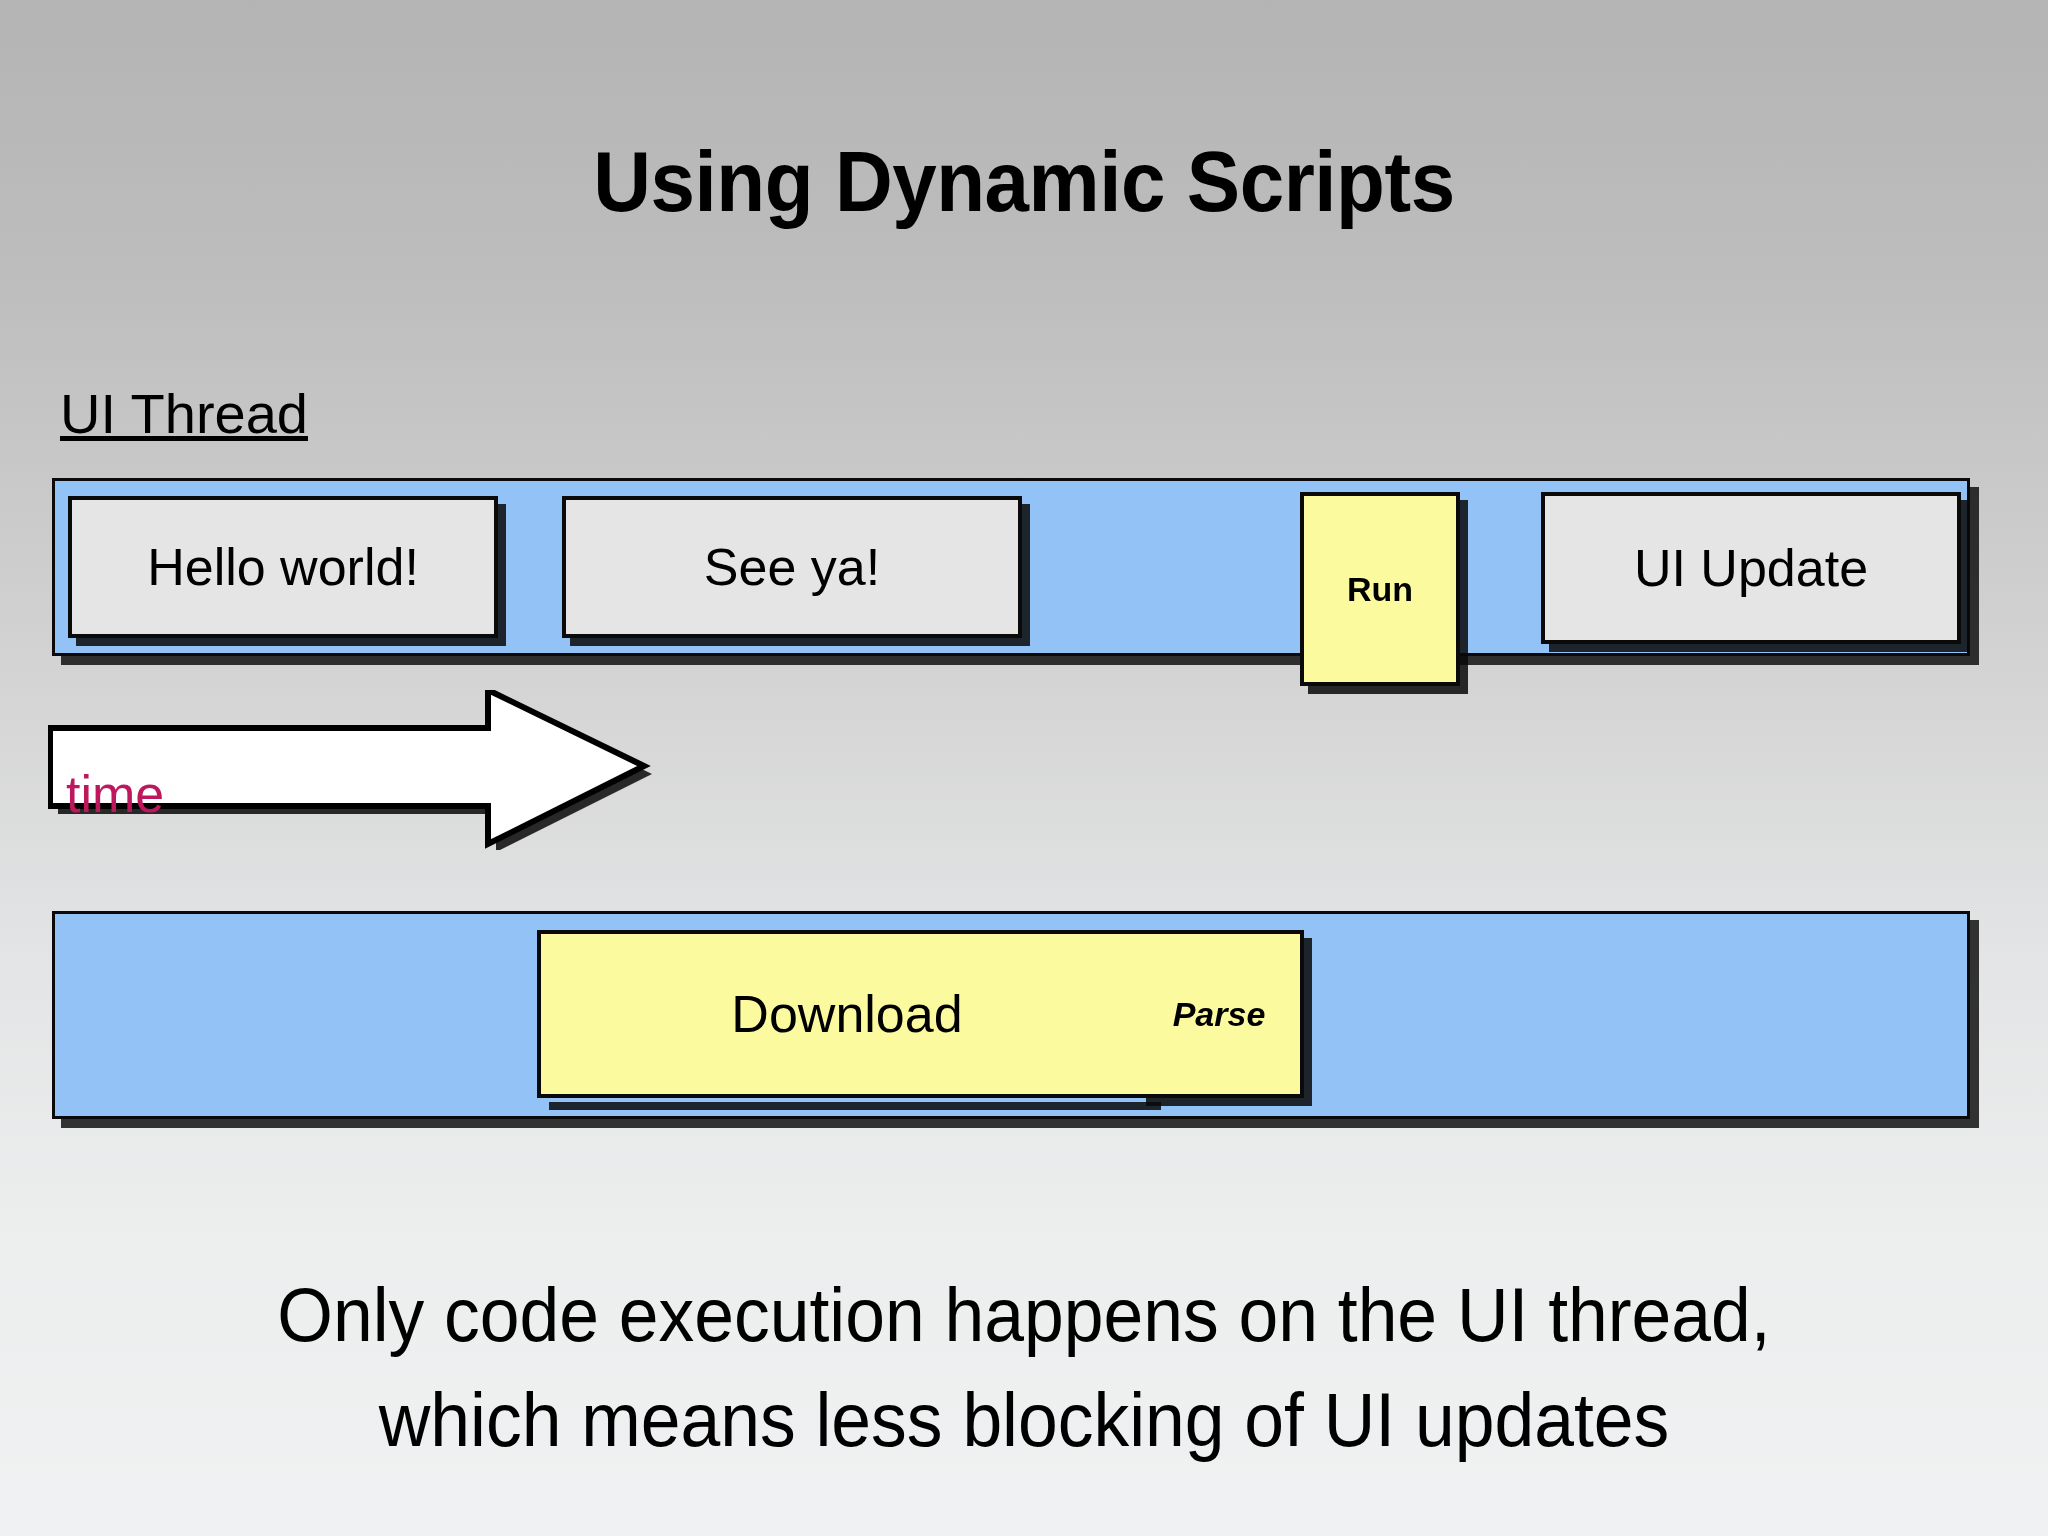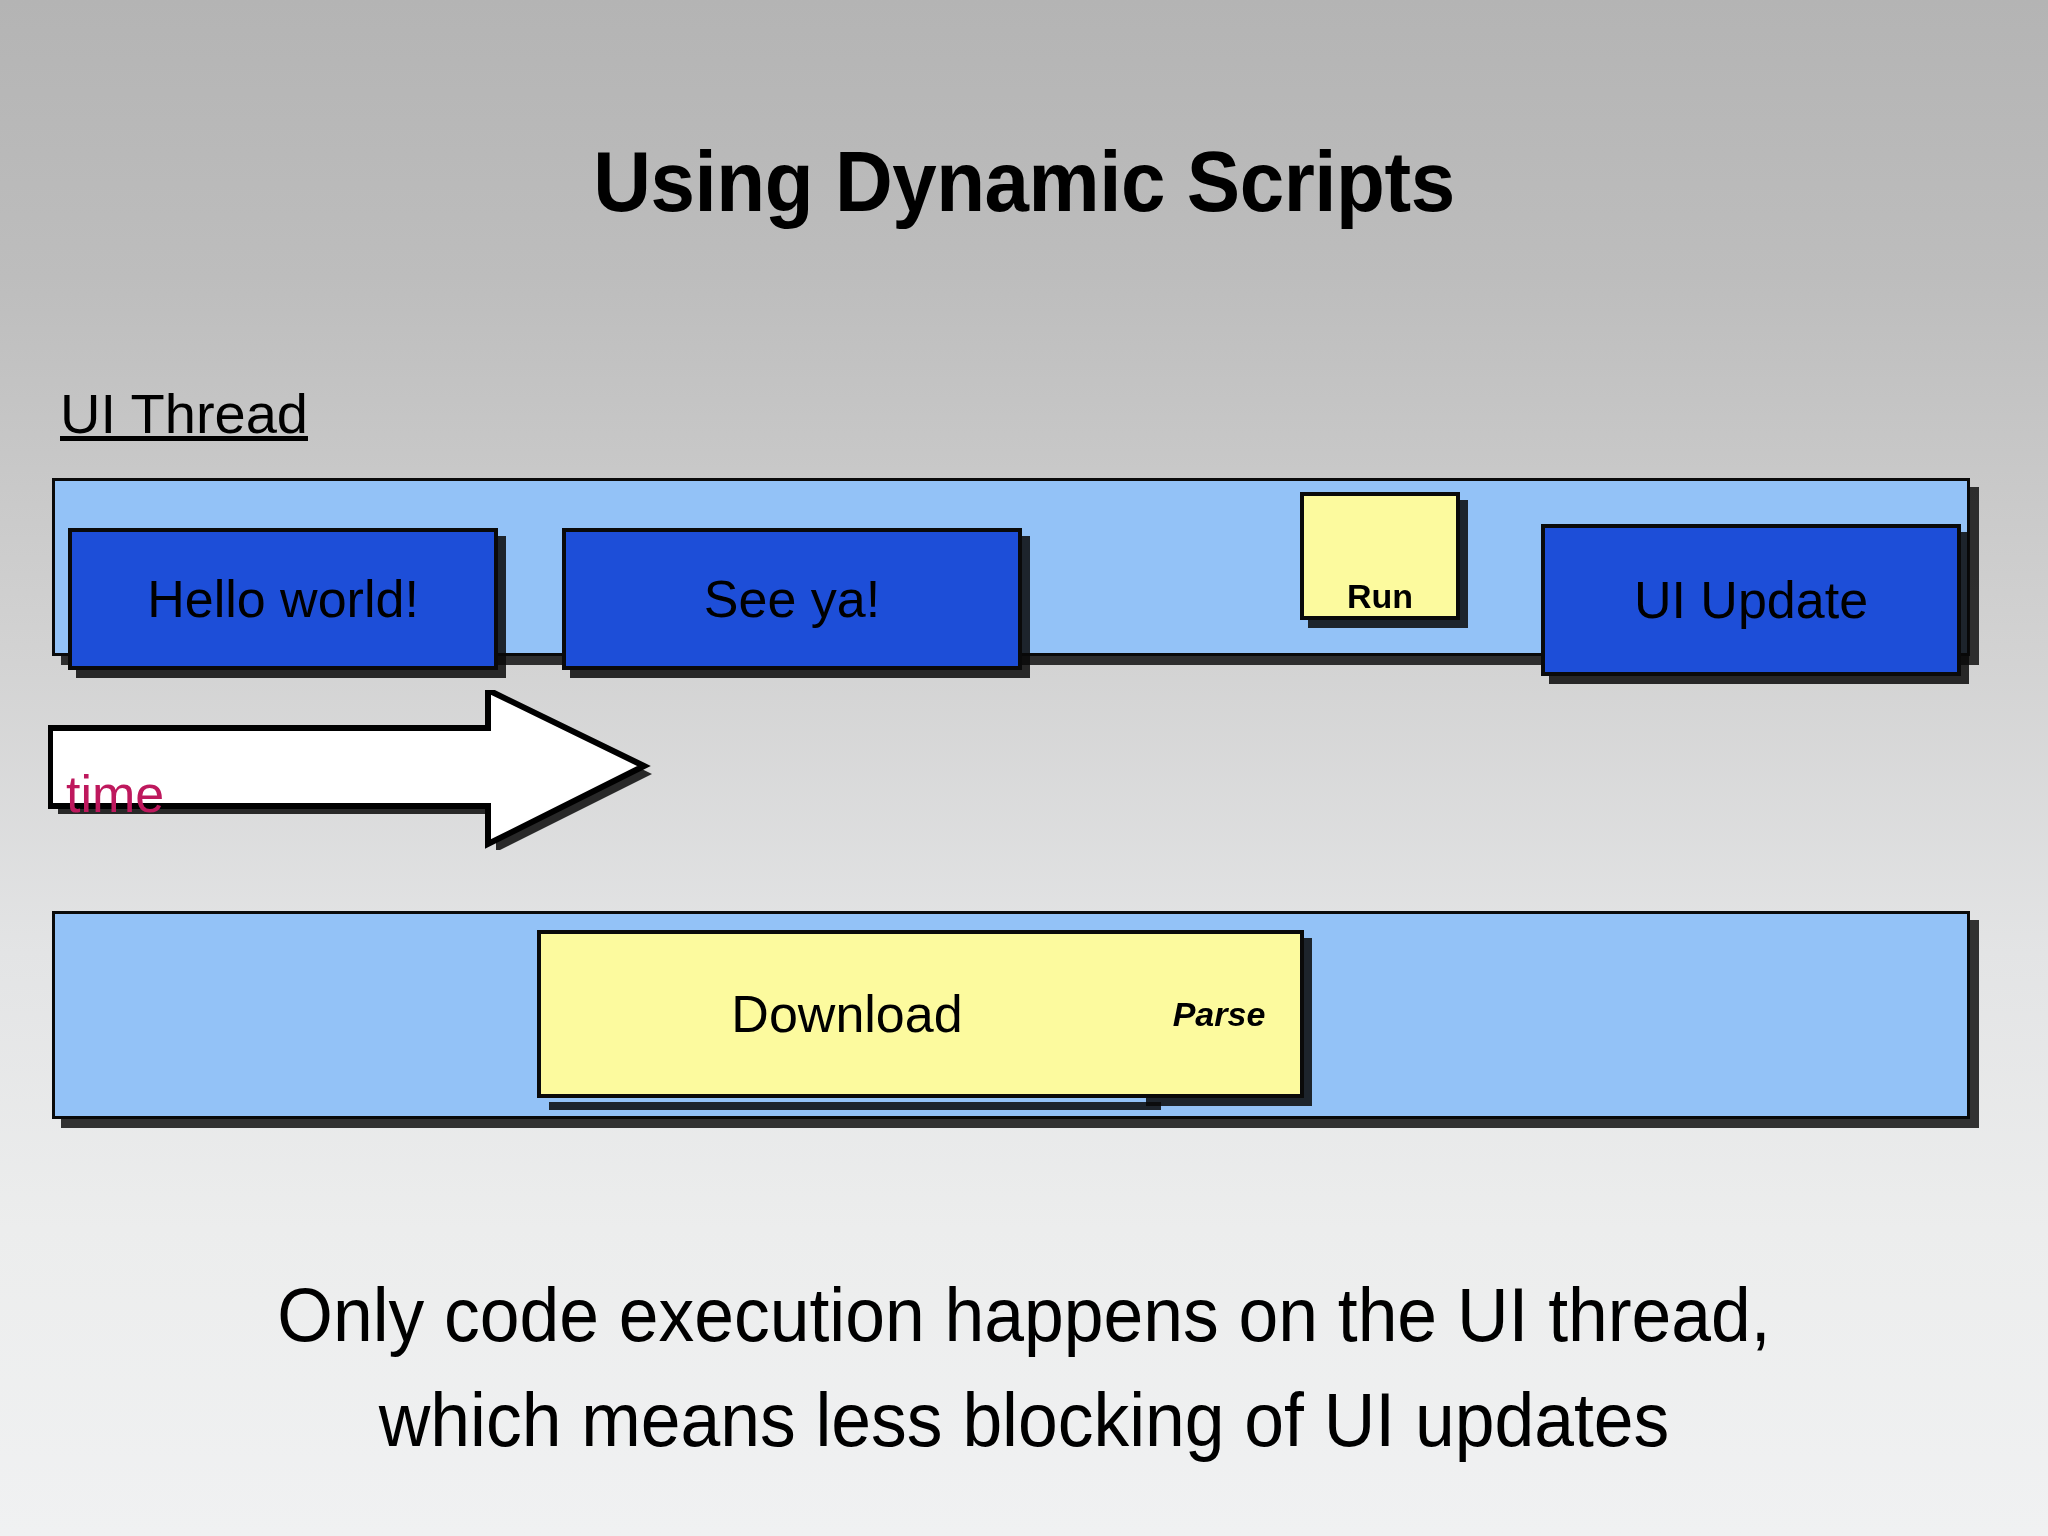--- a/index.html
+++ b/index.html
@@ -69,30 +69,30 @@
     position: absolute;
     border: 4px solid #0a0a0a;
     box-sizing: border-box;
     display: flex;
     align-items: center;
     justify-content: center;
     box-shadow: 8px 8px 0 rgba(8,8,8,0.85);
     color: #000;
     white-space: nowrap;
   }
-  .task-block.code  { background: #1d4ed8; margin-top: 32px; }
+  .task-block.code  { background: #e5e5e5; }
   .task-block.script{ background: #fcfa9e; }
 
   .label-lg { font-size: 52px; font-weight: normal; }
   .label-sm { font-size: 34px; font-weight: bold; }
 
   
   #block-hello     { left: 68px;   top: 496px;  width: 430px; height: 142px; }
   #block-seeya     { left: 562px;  top: 496px;  width: 460px; height: 142px; }
-  #block-run       { left: 1300px; top: 492px;  width: 160px; height: 128px; align-items: flex-end; }
+  #block-run       { left: 1300px; top: 492px;  width: 160px; height: 194px; }
   #block-uiupdate  { left: 1541px; top: 492px;  width: 420px; height: 152px; }
 
   
   #block-download  { left: 518px;  top: 930px;  width: 620px; height: 168px;
                      border-right-width: 4px; box-shadow: none; margin-left: 19px; }
   #block-parse     { left: 1138px; top: 930px;  width: 166px; height: 168px;
                      border-left-width: 0px; font-style: italic; }
   #block-download::after {
     content: "";
     position: absolute;

